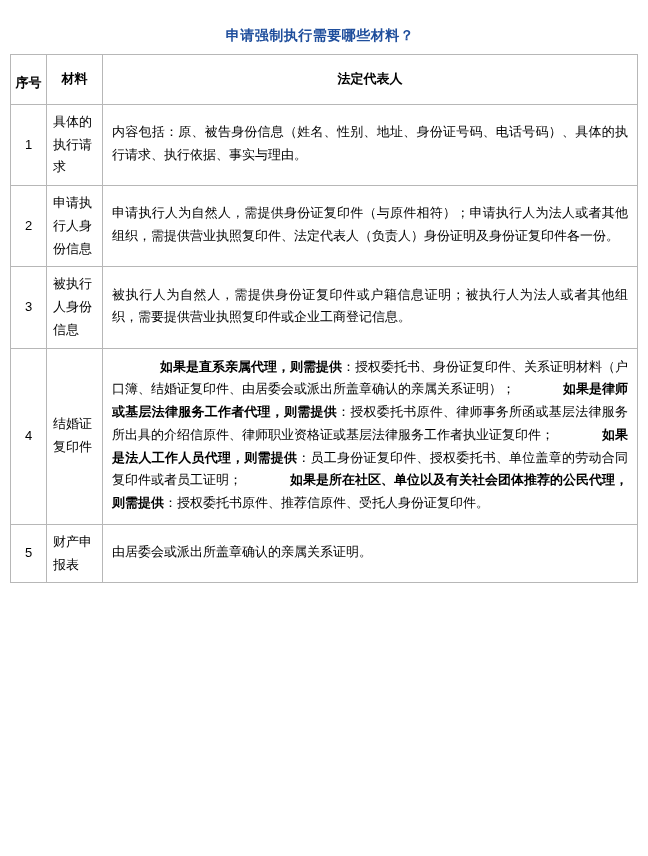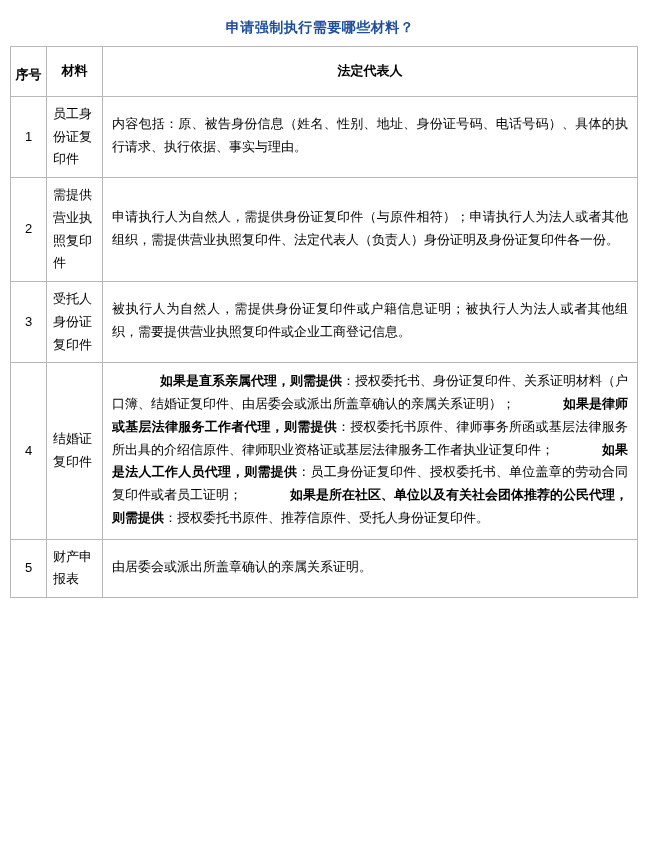--- a/index.html
+++ b/index.html
@@ -9,21 +9,21 @@
   body {
     width: 648px;
     height: 856px;
     background: #ffffff;
     font-family: "Liberation Sans", sans-serif;
     color: #000000;
   }
   .page {
     width: 640px;
     box-sizing: border-box;
-    padding: 8px 10px;
+    padding: 16px 10px;
   }
   .doc-title {
     text-align: center;
     color: #1f4e9c;
     font-size: 14px;
     font-weight: bold;
     letter-spacing: 0.5px;
     padding: 11px 0 9px 0;
   }
   table.matrix {
@@ -94,31 +94,31 @@
           <span class="h-mat">材料</span>
         </th>
         <th class="col-det">
           <span class="h-det">法定代表人</span>
         </th>
       </tr>
     </thead>
     <tbody id="table-body">
         <tr>
           <td class="seq">1</td>
-          <td class="material">员工身份证复印件</td>
+          <td class="material">具体的执行请求</td>
           <td class="detail"><span class="seg">内容包括：原、被告身份信息（姓名、性别、地址、身份证号码、电话号码）、具体的执行请求、执行依据、事实与理由。</span></td>
         </tr>
         <tr>
           <td class="seq">2</td>
-          <td class="material">需提供营业执照复印件</td>
+          <td class="material">申请执行人身份信息</td>
           <td class="detail"><span class="seg">申请执行人为自然人，需提供身份证复印件（与原件相符）；申请执行人为法人或者其他组织，需提供营业执照复印件、法定代表人（负责人）身份证明及身份证复印件各一份。</span></td>
         </tr>
         <tr>
           <td class="seq">3</td>
-          <td class="material">受托人身份证复印件</td>
+          <td class="material">被执行人身份信息</td>
           <td class="detail"><span class="seg">被执行人为自然人，需提供身份证复印件或户籍信息证明；被执行人为法人或者其他组织，需要提供营业执照复印件或企业工商登记信息。</span></td>
         </tr>
         <tr>
           <td class="seq">4</td>
           <td class="material">结婚证复印件</td>
           <td class="detail"><span class="seg b">如果是直系亲属代理，则需提供</span><span class="seg">：授权委托书、身份证复印件、关系证明材料（户口簿、结婚证复印件、由居委会或派出所盖章确认的亲属关系证明）；</span><span class="seg b">如果是律师或基层法律服务工作者代理，则需提供</span><span class="seg">：授权委托书原件、律师事务所函或基层法律服务所出具的介绍信原件、律师职业资格证或基层法律服务工作者执业证复印件；</span><span class="seg b">如果是法人工作人员代理，则需提供</span><span class="seg">：员工身份证复印件、授权委托书、单位盖章的劳动合同复印件或者员工证明；</span><span class="seg b">如果是所在社区、单位以及有关社会团体推荐的公民代理，则需提供</span><span class="seg">：授权委托书原件、推荐信原件、受托人身份证复印件。</span></td>
         </tr>
         <tr>
           <td class="seq">5</td>
           <td class="material">财产申报表</td>

